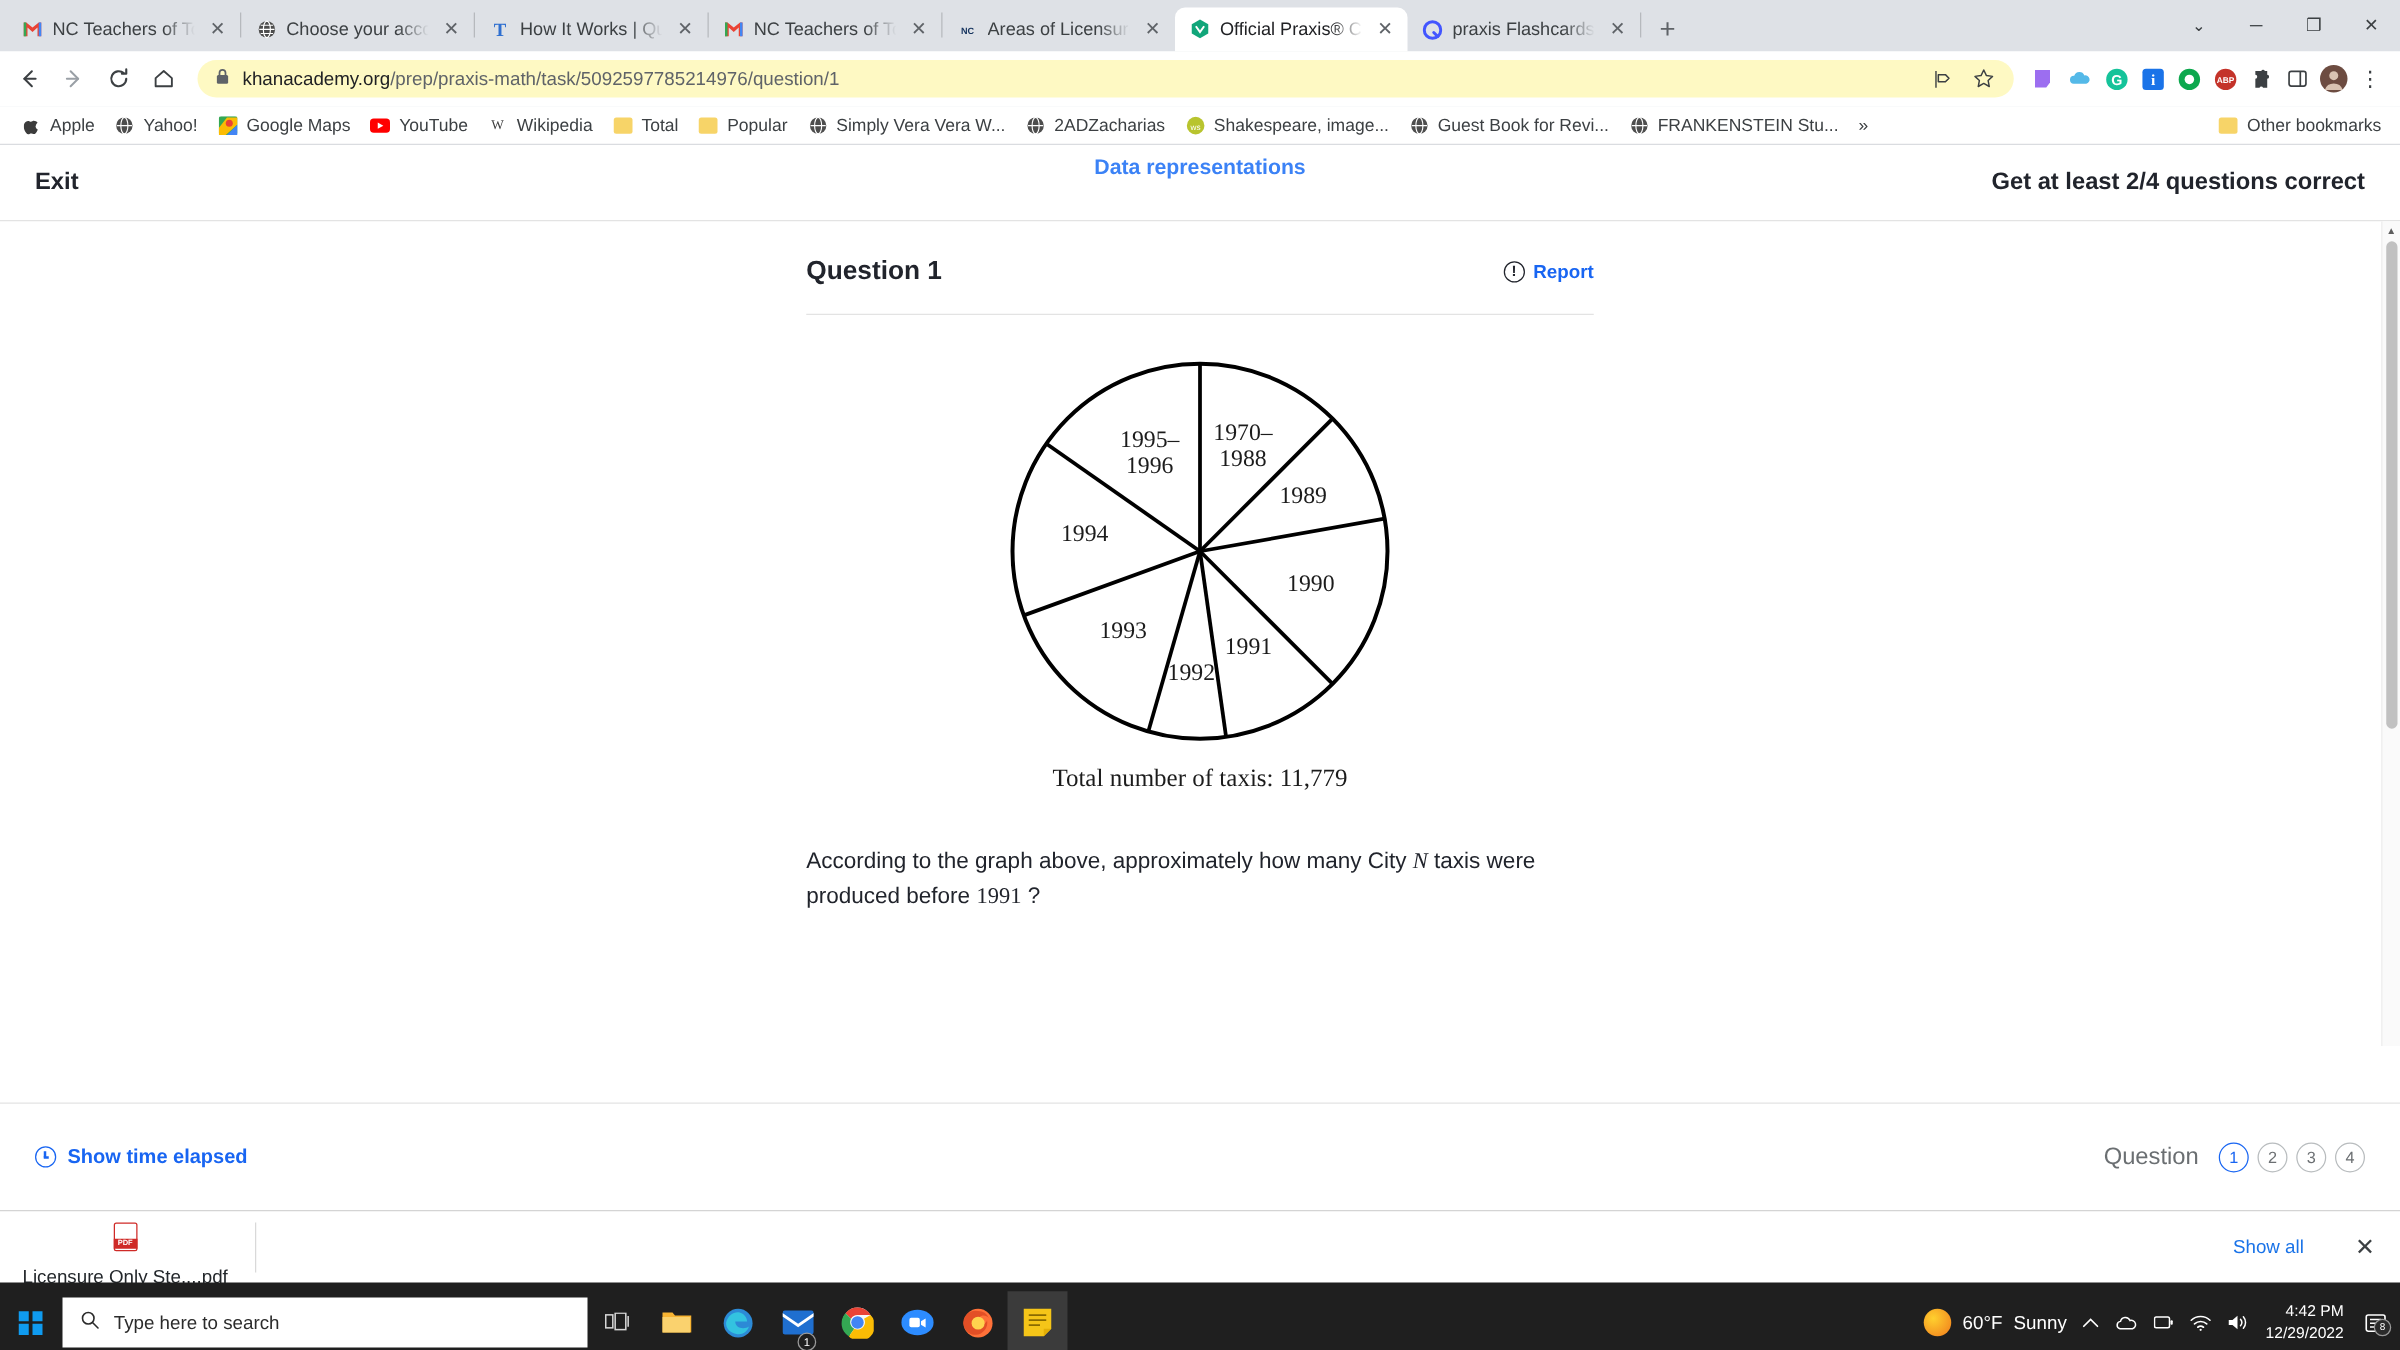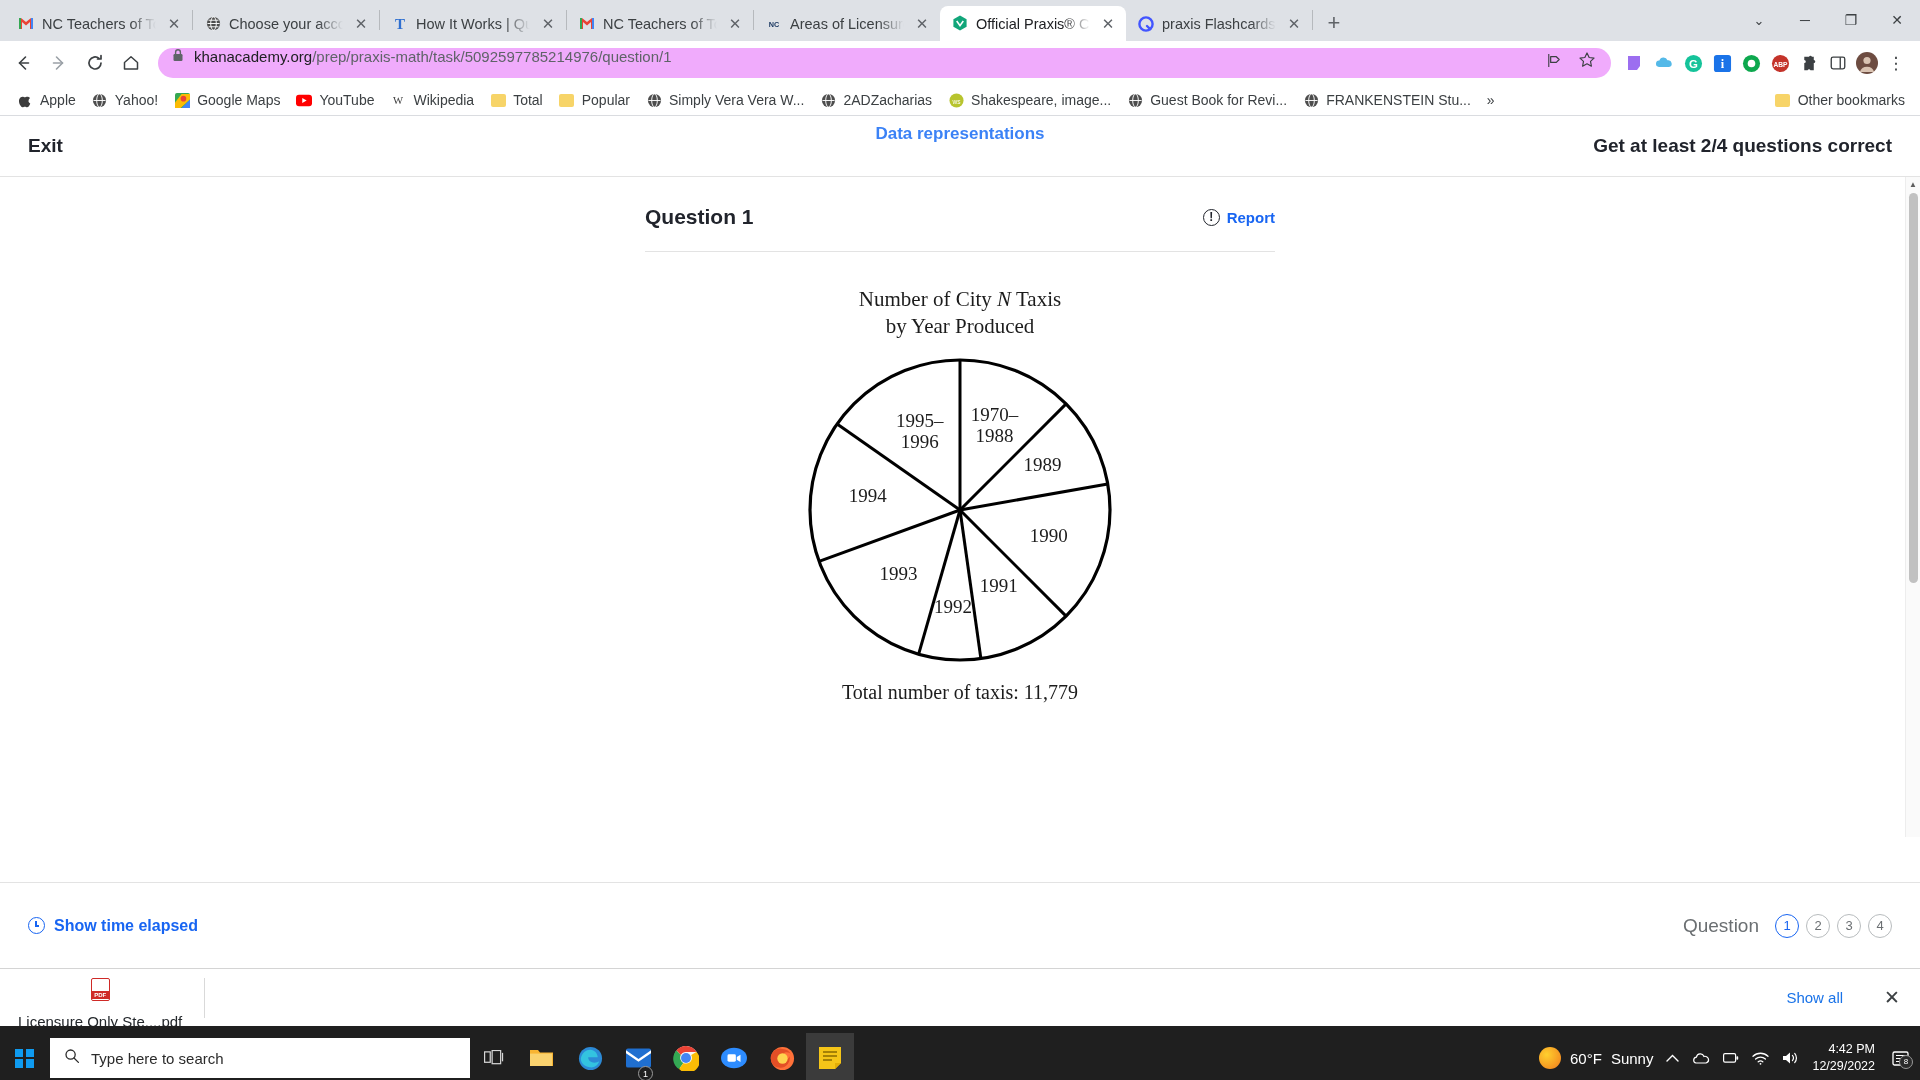--- a/index.html
+++ b/index.html
@@ -83,24 +83,24 @@
     gap: 2px;
   }
   .tb-btn {
     width: 34px; height: 34px; flex: none;
     display: flex; align-items: center; justify-content: center;
     color: #5f6368;
   }
   .omnibox {
     flex: 1;
     height: 30px;
-    background: #f0abfc;
+    background: #fef9c3;
     border-radius: 16px;
     display: flex;
-    align-items: flex-start;
+    align-items: center;
     padding: 0 12px 0 14px;
     margin: 0 8px;
     gap: 10px;
     min-width: 0;
   }
   .omnibox .url {
     flex: 1;
     font-size: 15px;
     color: #5f6368;
     white-space: nowrap; overflow: hidden;
@@ -691,24 +691,20 @@
 
       <div class="qhead">
         <div class="qnum">Question 1</div>
         <div class="report">
           <span class="report-ico">!</span>
           <span>Report</span>
         </div>
       </div>
 
       <div class="figure">
-        <div class="fig-title">
-          <div><span>Number of City </span><i>N</i><span> Taxis</span></div>
-          <div>by Year Produced</div>
-        </div>
 
         <div class="pie-wrap">
           <svg id="pie-svg" width="310" height="310" viewBox="0 0 310 310">
             <circle cx="155" cy="155" r="150" fill="#ffffff" stroke="#000000" stroke-width="3.2"></circle>
             <g id="pie-spokes">
                 <line x1="155" y1="155" x2="155.00" y2="5.00" stroke="#000000" stroke-width="3"></line>
                 <line x1="155" y1="155" x2="261.07" y2="48.93" stroke="#000000" stroke-width="3"></line>
                 <line x1="155" y1="155" x2="302.72" y2="128.95" stroke="#000000" stroke-width="3"></line>
                 <line x1="155" y1="155" x2="261.07" y2="261.07" stroke="#000000" stroke-width="3"></line>
                 <line x1="155" y1="155" x2="175.88" y2="303.54" stroke="#000000" stroke-width="3"></line>
@@ -725,20 +721,21 @@
                 <text x="93.6" y="220.8" text-anchor="middle" dominant-baseline="middle" font-family="&quot;Liberation Serif&quot;, serif" font-size="19" fill="#1c1c1c"><tspan x="93.6">1993</tspan></text>
                 <text x="62.8" y="142.9" text-anchor="middle" dominant-baseline="middle" font-family="&quot;Liberation Serif&quot;, serif" font-size="19" fill="#1c1c1c"><tspan x="62.8">1994</tspan></text>
                 <text x="114.8" y="67.8" text-anchor="middle" dominant-baseline="middle" font-family="&quot;Liberation Serif&quot;, serif" font-size="19" fill="#1c1c1c"><tspan x="114.8">1995–</tspan><tspan x="114.8" dy="21">1996</tspan></text>
               </g>
           </svg>
         </div>
 
         <div class="fig-total">Total number of taxis: 11,779</div>
       </div>
 
+      <div class="qtext"><span>According to the graph above, approximately how many City </span><span class="mi">N</span><span> taxis were produced before </span><span class="mn">1991</span><span> ?</span></div>
     </div>
 
     <div class="scrollbar">
       <div class="arrow">▲</div>
       <div class="thumb"></div>
     </div>
   </div>
 
   <div class="ka-footer">
     <div class="show-time">

